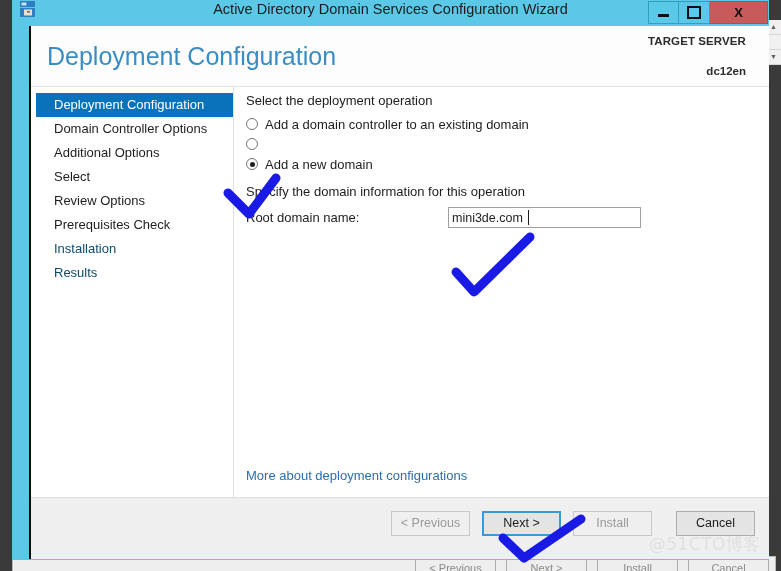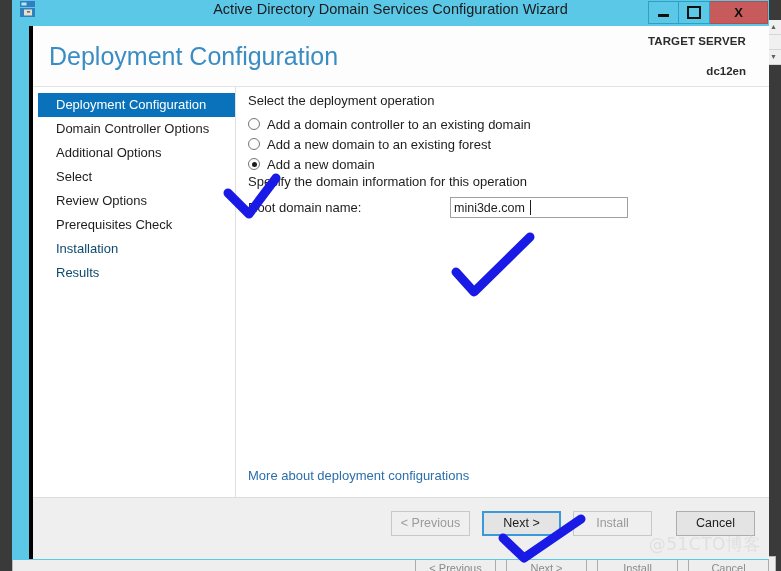--- a/index.html
+++ b/index.html
@@ -133,21 +133,21 @@
 
   
   .dialog {
     position: absolute;
     left: 17px;
     top: 26px;
     width: 740px;
     height: 533px;
     background: #ffffff;
     box-sizing: border-box;
-    border-left: 4px solid #000000;
+    border-left: 2px solid #000000;
     overflow: hidden;
   }
 
   .page-header {
     height: 60px;
     position: relative;
     background: #fdfdfd;
   }
   .page-title {
     position: absolute;
@@ -212,21 +212,21 @@
     position: relative;
     padding: 6px 0 0 12px;
     box-sizing: border-box;
   }
   .section-label {
     font-size: 13px;
     color: #1d1d1d;
     margin-bottom: 6px;
     white-space: nowrap;
   }
-  .radio-group { }
+  .radio-group { margin-bottom: 10px; }
   .radio-row {
     display: flex;
     align-items: center;
     height: 20px;
     font-size: 13px;
     color: #1d1d1d;
     white-space: nowrap;
   }
   .radio-mark {
     width: 12px;
@@ -255,21 +255,21 @@
     margin-top: 8px;
     font-size: 13px;
     color: #1d1d1d;
   }
   .field-label {
     width: 202px;
     flex: none;
     white-space: nowrap;
   }
   .text-input {
-    width: 178px;
+    width: 193px;
     height: 21px;
     border: 1px solid #a0a0a0;
     background: #ffffff;
     font-family: "Liberation Sans", sans-serif;
     font-size: 12.5px;
     color: #1d1d1d;
     padding: 0 3px;
     box-sizing: border-box;
     position: relative;
   }
@@ -417,21 +417,20 @@
 
         <div class="section-label">Select the deployment operation</div>
 
         <div class="radio-group">
           <div class="radio-row">
             <span class="radio-mark"></span>
             <span>Add a domain controller to an existing domain</span>
           </div>
           <div class="radio-row">
             <span class="radio-mark"></span>
-            <span>Add a new domain to an existing forest</span>
           </div>
           <div class="radio-row checked">
             <span class="radio-mark"></span>
             <span>Add a new domain</span>
           </div>
         </div>
 
         <div class="section-label">Specify the domain information for this operation</div>
 
         <div class="field-row">

